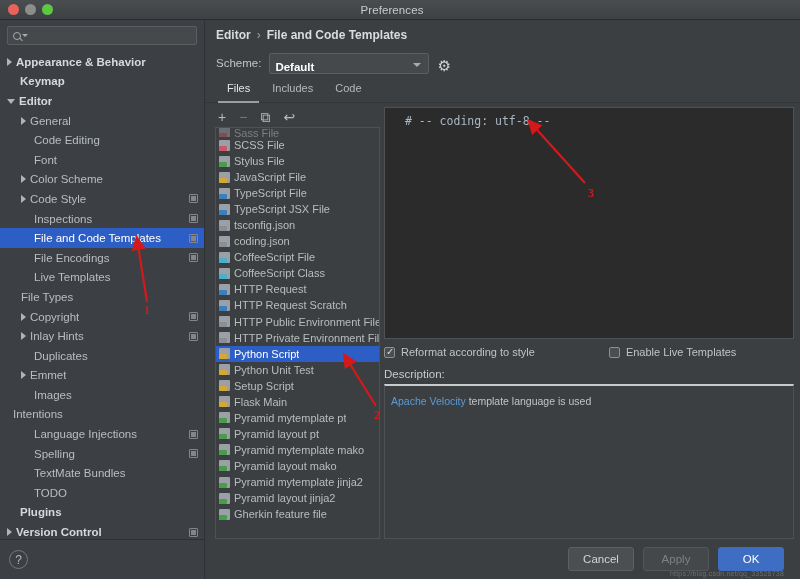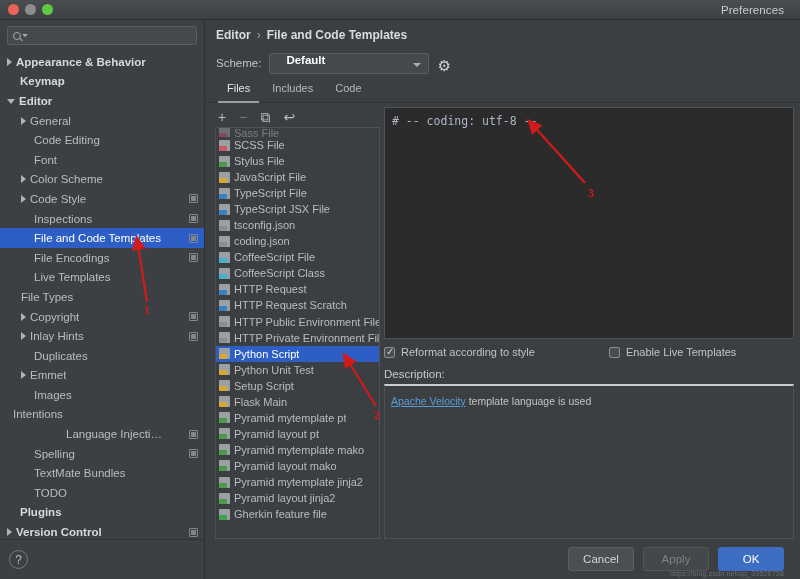--- a/index.html
+++ b/index.html
@@ -23,21 +23,21 @@
     border-bottom: 1px solid #2b2b2b;
     display: flex; align-items: center;
     position: relative;
   }
   .traffic { display: flex; gap: 6px; margin-left: 8px; }
   .dot { width: 11px; height: 11px; border-radius: 50%; display: block; }
   .dot.red { background: #eb625a; }
   .dot.yellow { background: #8d8d8d; }
   .dot.green { background: #5dc942; }
   .titlebar .wtitle {
-    position: absolute; left: 0; right: 16px; text-align: right;
+    position: absolute; left: 0; right: 16px; text-align: center;
     font-size: 11.5px; color: #c8cacb; letter-spacing: .1px;
   }
 
   
   .body { flex: 1 1 auto; display: flex; min-height: 0; }
 
   
   .leftpane {
     width: 205px; flex: 0 0 205px;
     background: #3c4044;
@@ -124,21 +124,21 @@
   .breadcrumb .sep { color: #9a9ea1; font-weight: normal; }
 
   .schemerow {
     display: flex; align-items: center; gap: 8px;
     padding: 2px 0 0 11px; height: 28px;
   }
   .schemerow .lab { font-size: 11.5px; color: #c2c5c8; }
   .combo {
     width: 160px; height: 21px; background: #45494c;
     border: 1px solid #5a5e61; border-radius: 2px;
-    display: flex; align-items: flex-start; padding: 0 16px;
+    display: flex; align-items: flex-end; padding: 0 5px;
     font-size: 11.5px; color: #ffffff; font-weight: bold;
     position: relative;
   }
   .combo .dcaret {
     position: absolute; right: 7px; top: 9px; width: 0; height: 0;
     border-left: 4px solid transparent; border-right: 4px solid transparent;
     border-top: 4px solid #a9adb0;
   }
   .gear {
     width: 13px; height: 13px; position: relative; flex: 0 0 auto;
@@ -199,21 +199,21 @@
   .editcol {
     flex: 1 1 auto; min-width: 0; display: flex; flex-direction: column;
     padding: 4px 6px 0 4px; min-height: 0;
   }
   .codearea {
     flex: 0 0 232px; background: #2b2b2b; border: 1px solid #4e5254;
     padding: 6px 7px; overflow: hidden;
   }
   .codearea pre {
     font-family: "DejaVu Sans Mono", monospace;
-    font-size: 11.5px; color: #a9b7c6; white-space: pre;
+    font-size: 11.5px; color: #a9b7c6; white-space: pre; margin-left: 13px;
   }
   .optrow {
     height: 26px; display: flex; align-items: center; gap: 0;
     font-size: 11px; color: #c0c4c7;
   }
   .chk {
     width: 11px; height: 11px; border: 1px solid #8c9094; border-radius: 2px;
     background: #4a4e51; margin-right: 6px; flex: 0 0 auto;
     position: relative;
   }
@@ -224,21 +224,21 @@
   .opt { display: flex; align-items: center; }
   .opt.second { margin-left: 74px; }
 
   .desclabel { font-size: 11.5px; color: #c7cacd; padding: 3px 0 4px 0; }
   .descbox {
     flex: 1 1 auto; min-height: 0; background: #3c3f41;
     border: 1px solid #4e5254; border-top: 2px solid #c9ccce;
     padding: 5px 6px; overflow: hidden;
   }
   .descbox .dtext { font-size: 10.5px; color: #c0c4c7; }
-  .descbox .dlink { color: #5a9bd6; text-decoration: underline; }
+  .descbox .dlink { color: #5a9bd6; }
 
   
   .footer {
     flex: 0 0 40px; display: flex; align-items: center;
     justify-content: flex-end; gap: 9px; padding-right: 16px;
     background: #3c3f41; position: relative;
   }
   .btn {
     min-width: 66px; height: 24px; border-radius: 3px;
     border: 1px solid #5c6063; background: #4b4f52;
@@ -359,21 +359,21 @@
             <span class="lbl">Emmet</span>
           </div>
           <div class="trow" style="padding-left: 21px;">
             <span class="arrow none"></span>
             <span class="lbl">Images</span>
           </div>
           <div class="trow" style="">
             <span class="arrow none"></span>
             <span class="lbl">Intentions</span>
           </div>
-          <div class="trow" style="padding-left: 32px; gap: 21px;">
+          <div class="trow" style="padding-left: 21px;">
             <span class="arrow none"></span>
             <span class="lbl">Language Injections</span>
             <span class="copyicon"></span>
           </div>
           <div class="trow" style="padding-left: 21px;">
             <span class="arrow none"></span>
             <span class="lbl">Spelling</span>
             <span class="copyicon"></span>
           </div>
           <div class="trow" style="padding-left: 21px;">

